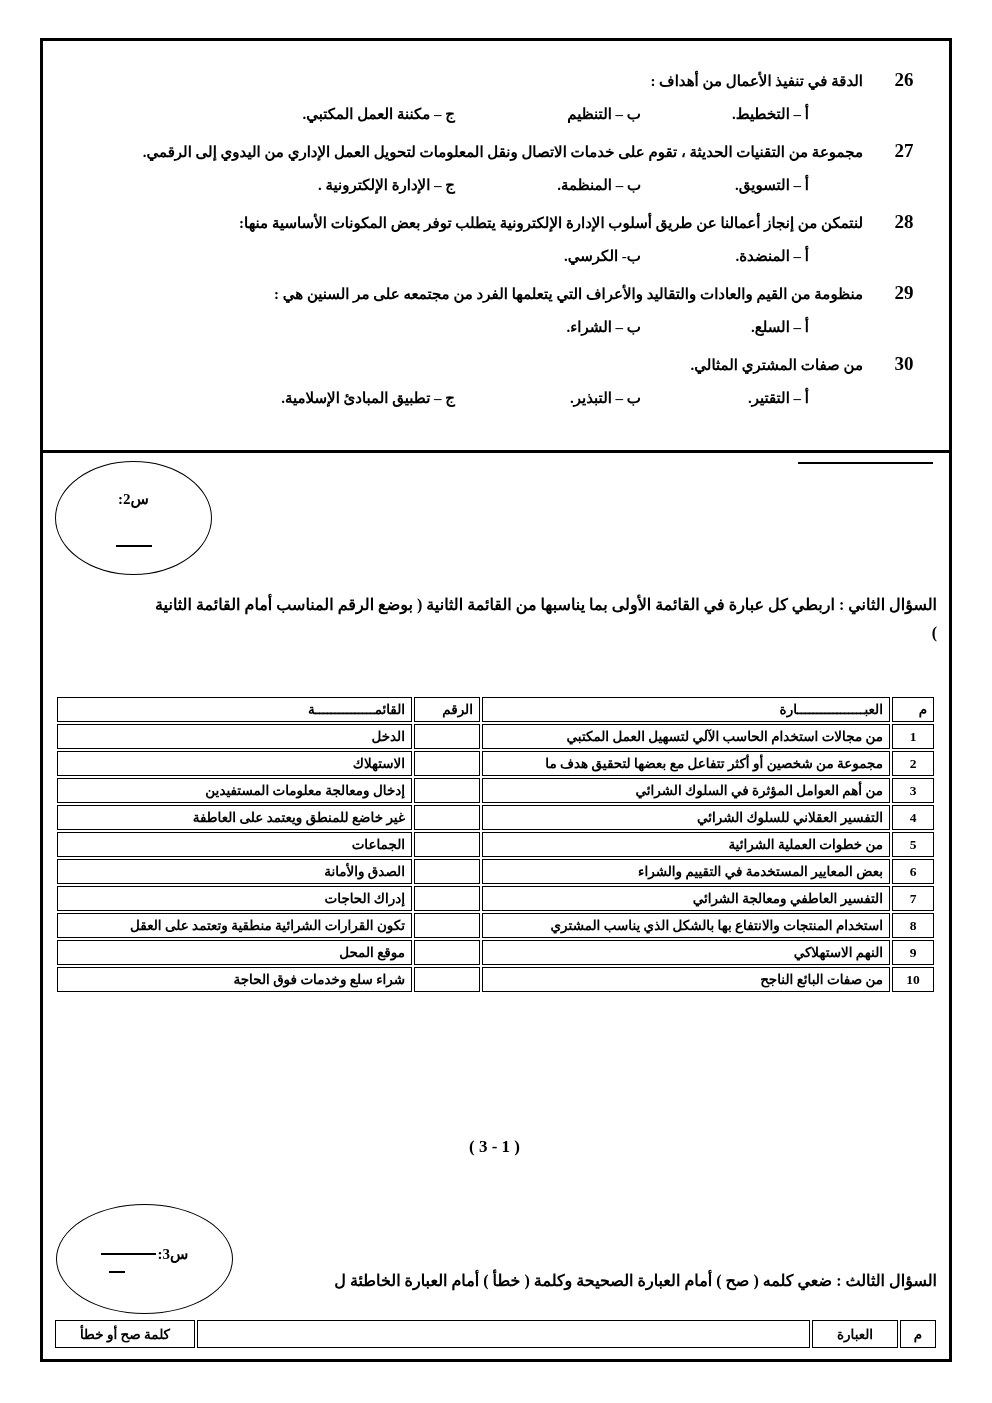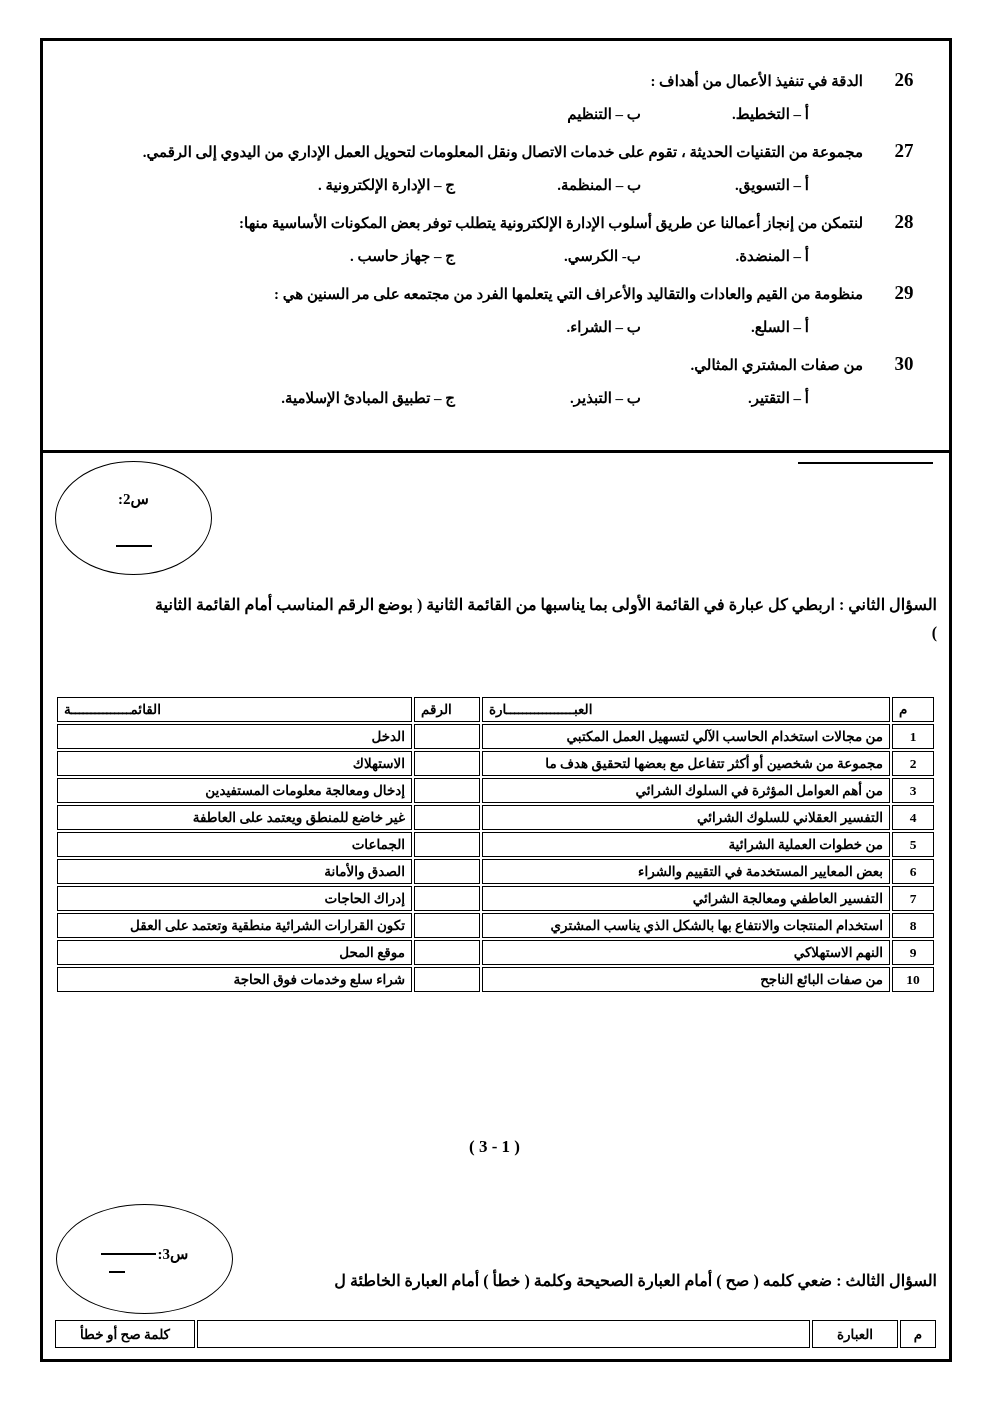--- a/index.html
+++ b/index.html
@@ -50,21 +50,21 @@
   
   .match-table {
     position:absolute; left:12px; top:654px; width:881px;
     border-collapse:separate; border-spacing:2px; direction:rtl;
     table-layout:fixed;
   }
   .match-table th, .match-table td {
     border:1px solid #000; height:25px; box-sizing:border-box;
     font-size:13.5px; font-weight:bold; padding:0 6px; overflow:hidden; white-space:nowrap;
   }
-  .match-table th { text-align:left; }
+  .match-table th { text-align:right; }
   .col-m { width:42px; }
   .col-st { width:408px; }
   .col-num { width:66px; }
   .cell-m { text-align:center; }
   .cell-st, .cell-list { text-align:right; }
   
   .page-marker { position:absolute; top:1096px; left:0; right:3px; text-align:center; font-size:17px; }
   
   .bottom-table {
     position:absolute; left:12px; top:1279px; width:881px; height:28px;
@@ -88,20 +88,21 @@
   <div class="section1">
 
     <div class="question">
       <div class="q-header">
         <div class="q-number">26</div>
         <div class="q-text">الدقة في تنفيذ الأعمال من أهداف :</div>
       </div>
       <div class="q-options">
         <div class="opt-a">أ – التخطيط.</div>
         <div class="opt-b">ب – التنظيم</div>
+        <div class="opt-c">ج – مكننة العمل المكتبي.</div>
       </div>
     </div>
 
     <div class="question">
       <div class="q-header">
         <div class="q-number">27</div>
         <div class="q-text">مجموعة من التقنيات الحديثة ، تقوم على خدمات الاتصال ونقل المعلومات لتحويل العمل الإداري من اليدوي إلى الرقمي.</div>
       </div>
       <div class="q-options">
         <div class="opt-a">أ – التسويق.</div>
@@ -111,21 +112,20 @@
     </div>
 
     <div class="question">
       <div class="q-header">
         <div class="q-number">28</div>
         <div class="q-text">لنتمكن من إنجاز أعمالنا عن طريق أسلوب الإدارة الإلكترونية يتطلب توفر بعض المكونات الأساسية منها:</div>
       </div>
       <div class="q-options">
         <div class="opt-a">أ – المنضدة.</div>
         <div class="opt-b">ب- الكرسي.</div>
-        <div class="opt-c">ج – جهاز حاسب .</div>
       </div>
     </div>
 
     <div class="question">
       <div class="q-header">
         <div class="q-number">29</div>
         <div class="q-text">منظومة من القيم والعادات والتقاليد والأعراف التي يتعلمها الفرد من مجتمعه على مر السنين هي :</div>
       </div>
       <div class="q-options">
         <div class="opt-a">أ – السلع.</div>

